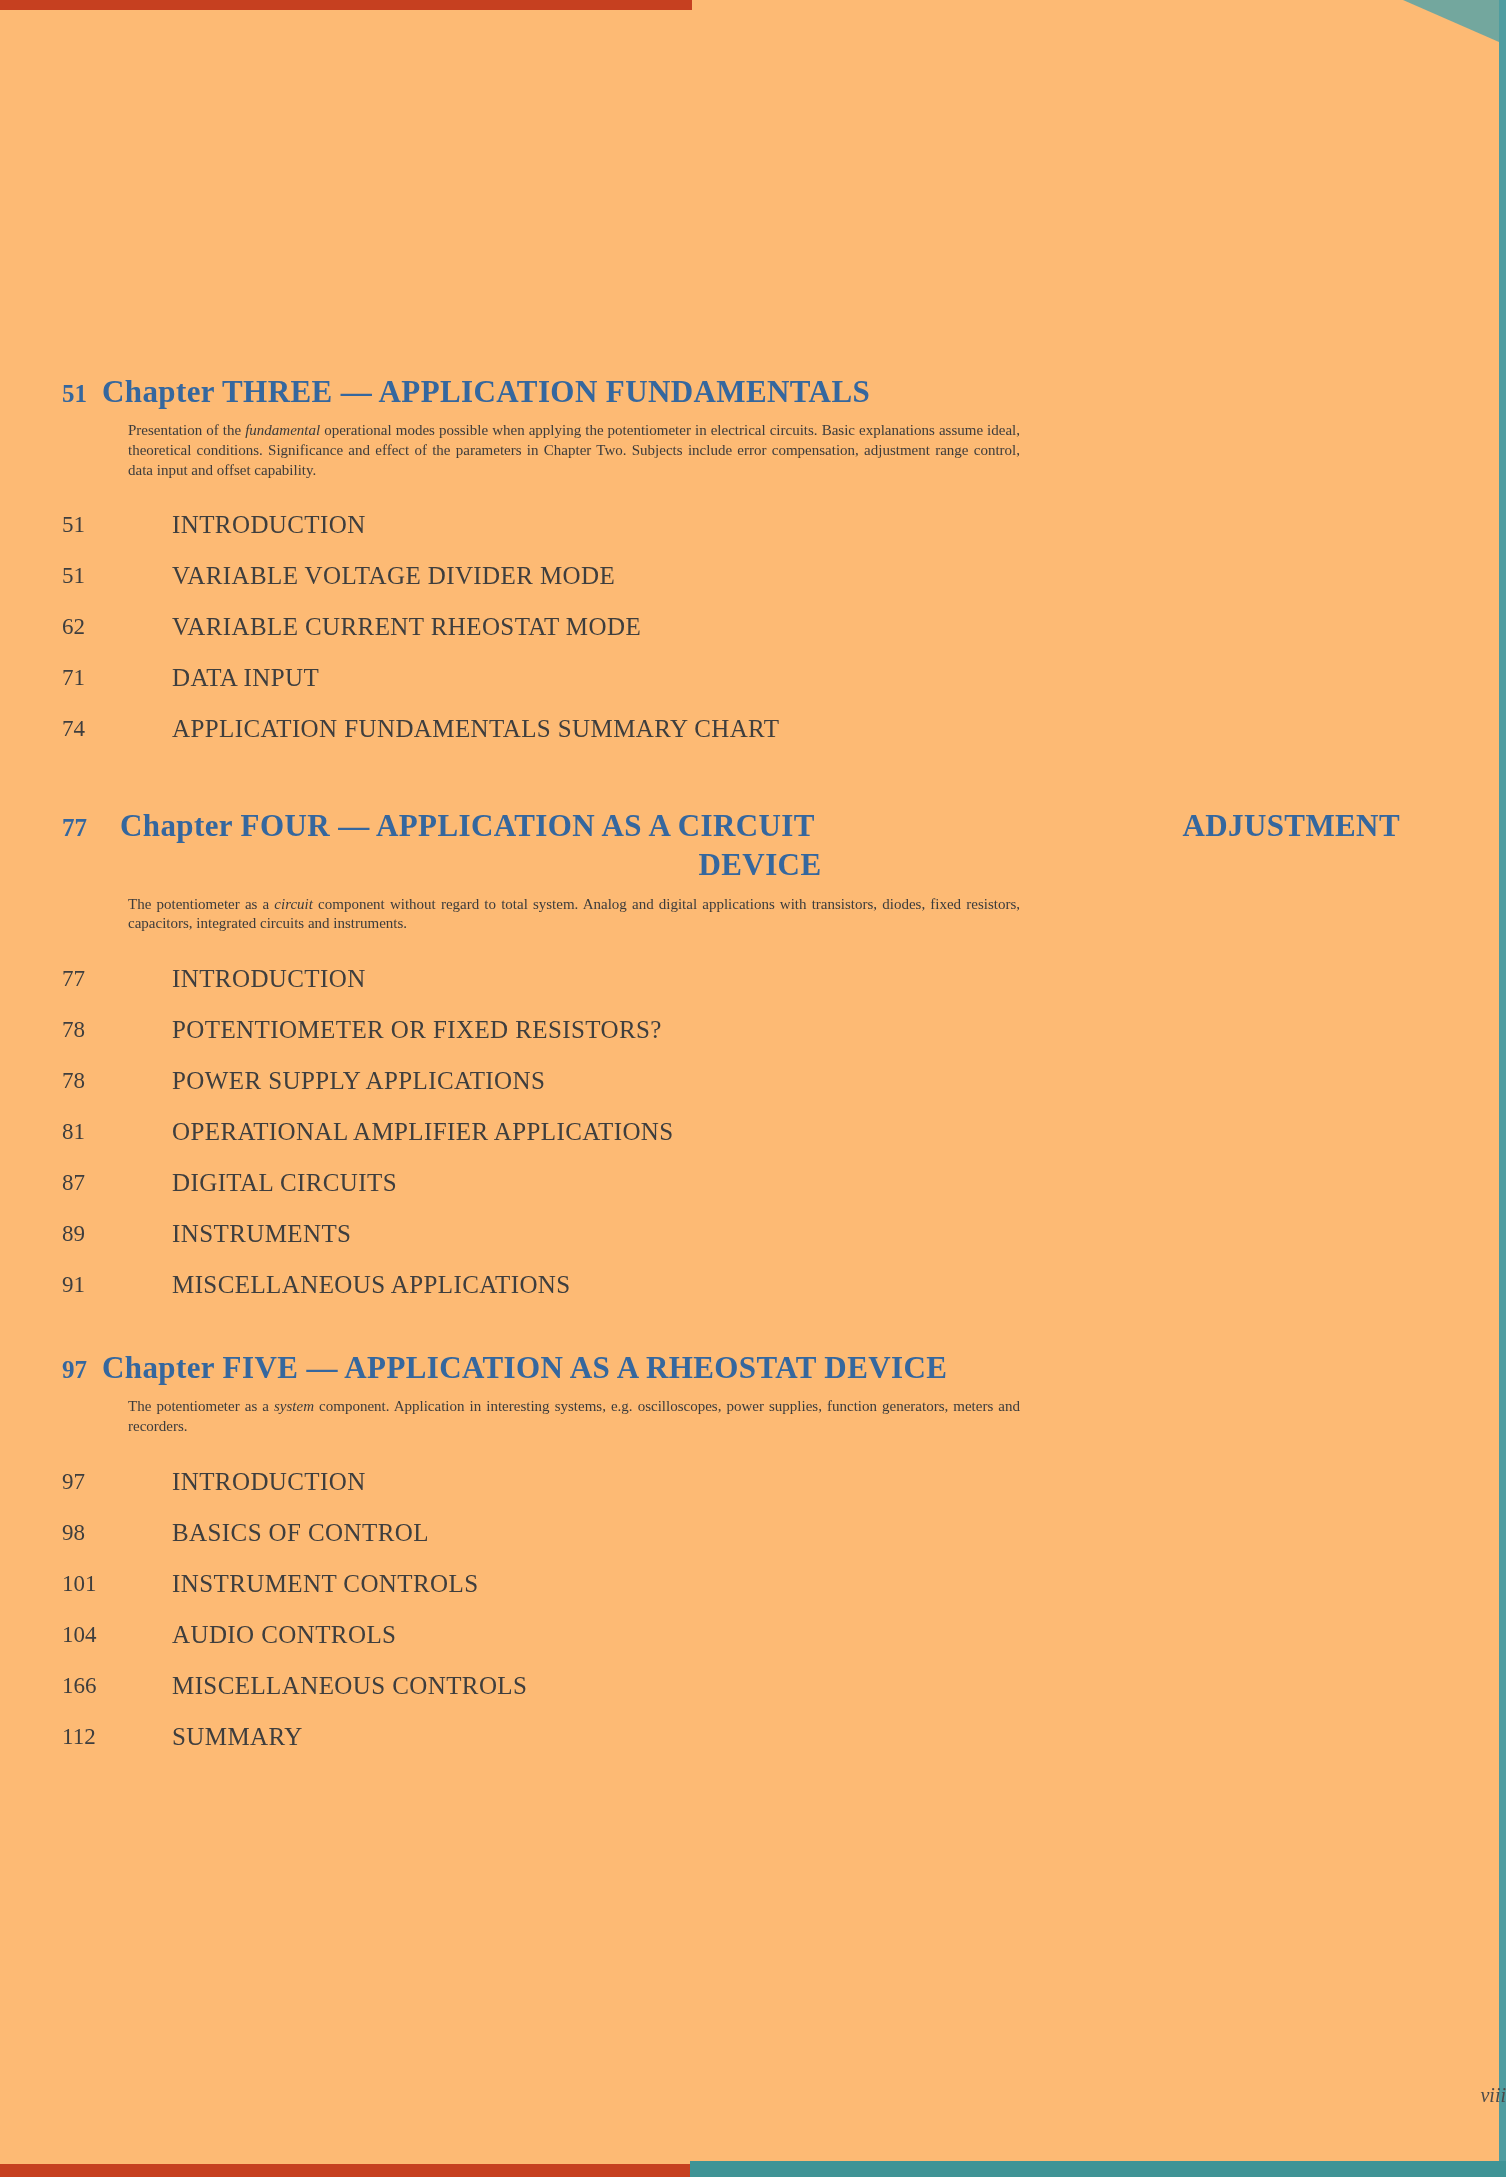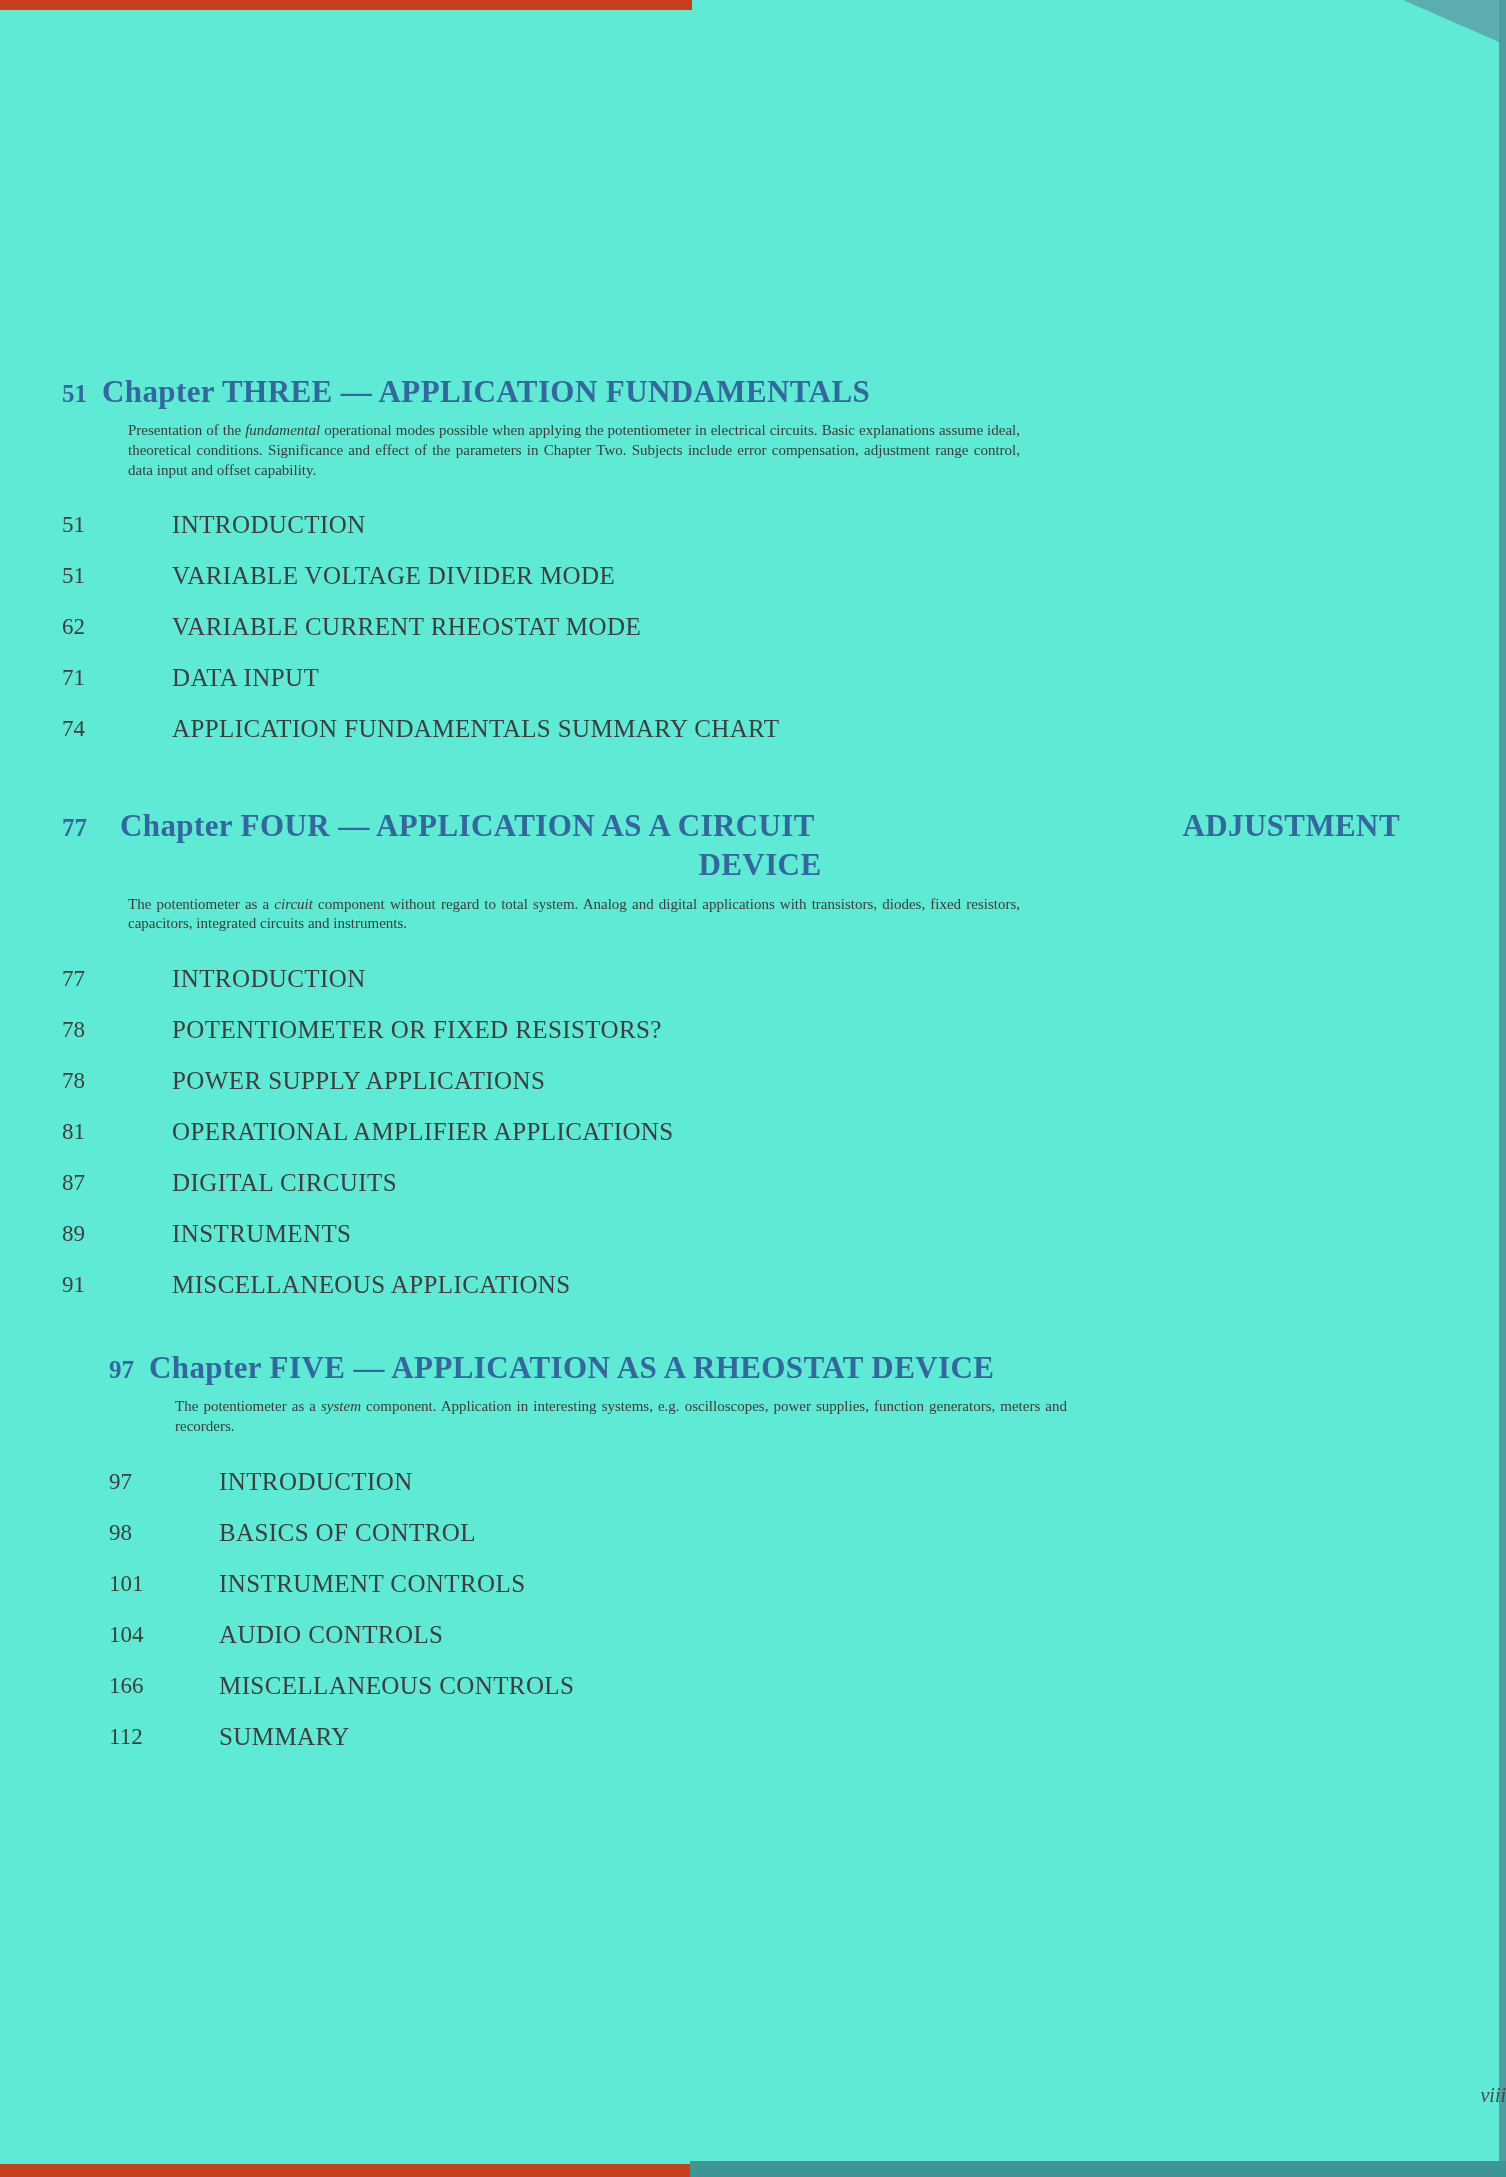--- a/index.html
+++ b/index.html
@@ -1,21 +1,21 @@
 <!DOCTYPE html>
 <html><head>
 <meta charset="utf-8">
 <style>
   html, body { margin: 0; padding: 0; background: #e8e8e8; }
   .page {
     position: relative;
     width: 1506px;
     height: 2177px;
     margin: 0 auto;
-    background: #5eead4;
+    background: #fdba74;
     overflow: hidden;
     font-family: "Liberation Serif", "DejaVu Serif", serif;
   }
   
   .bar-top-red    { position: absolute; top: 0; left: 0; width: 692px; height: 10px; background: #c64020; }
   .corner-top-teal{ position: absolute; top: 0; right: 7px; width: 96px; height: 42px;
                     background: #5ba3a6; clip-path: polygon(100% 0, 0 0, 100% 100%); opacity: .85; }
   .bar-right-teal { position: absolute; top: 0; right: 0; width: 7px; height: 100%; background: #4f9da0; }
   .bar-bottom-red { position: absolute; bottom: 0; left: 0; width: 690px; height: 13px; background: #c64020; }
   .bar-bottom-teal{ position: absolute; bottom: 0; left: 690px; right: 0; height: 16px; background: #3f9496; }
@@ -43,21 +43,21 @@
   }
   .chapter-summary .ital { font-style: italic; }
 
   .sections { margin-top: 30px; }
   .sec-row { display: flex; margin-bottom: 21px; line-height: 30px; }
   .sec-num { width: 110px; flex-shrink: 0; font-size: 23px; color: #3e3e3e; }
   .sec-title { font-size: 25px; color: #3e3e3e; letter-spacing: 0.4px; }
 
   #chapter-3 { margin-top: 372px; }
   #chapter-4 { margin-top: 62px; }
-  #chapter-5 { margin-top: 48px; margin-left: 47px; }
+  #chapter-5 { margin-top: 48px; }
 
   .folio {
     position: absolute; bottom: 70px; left: 0; width: 100%;
     text-align: right; font-style: italic; font-size: 20px; color: #4a4a4a;
   }
 </style>
 </head>
 <body>
 
 <div class="page">

